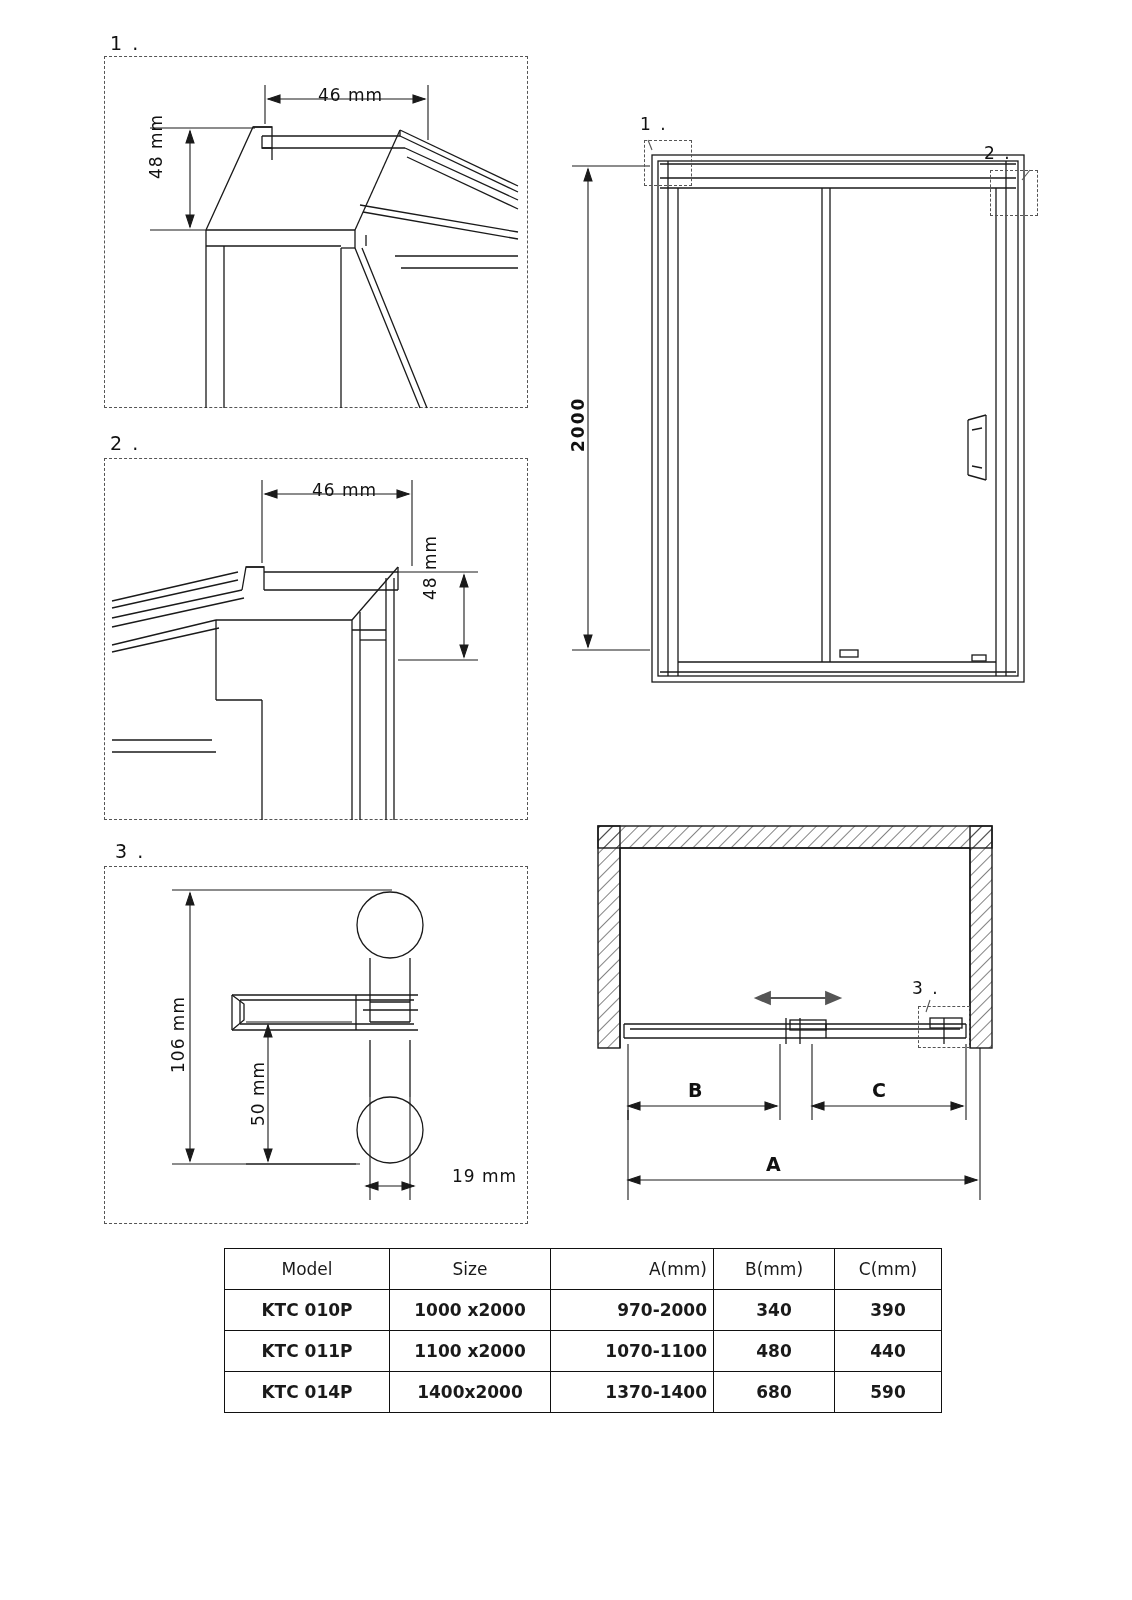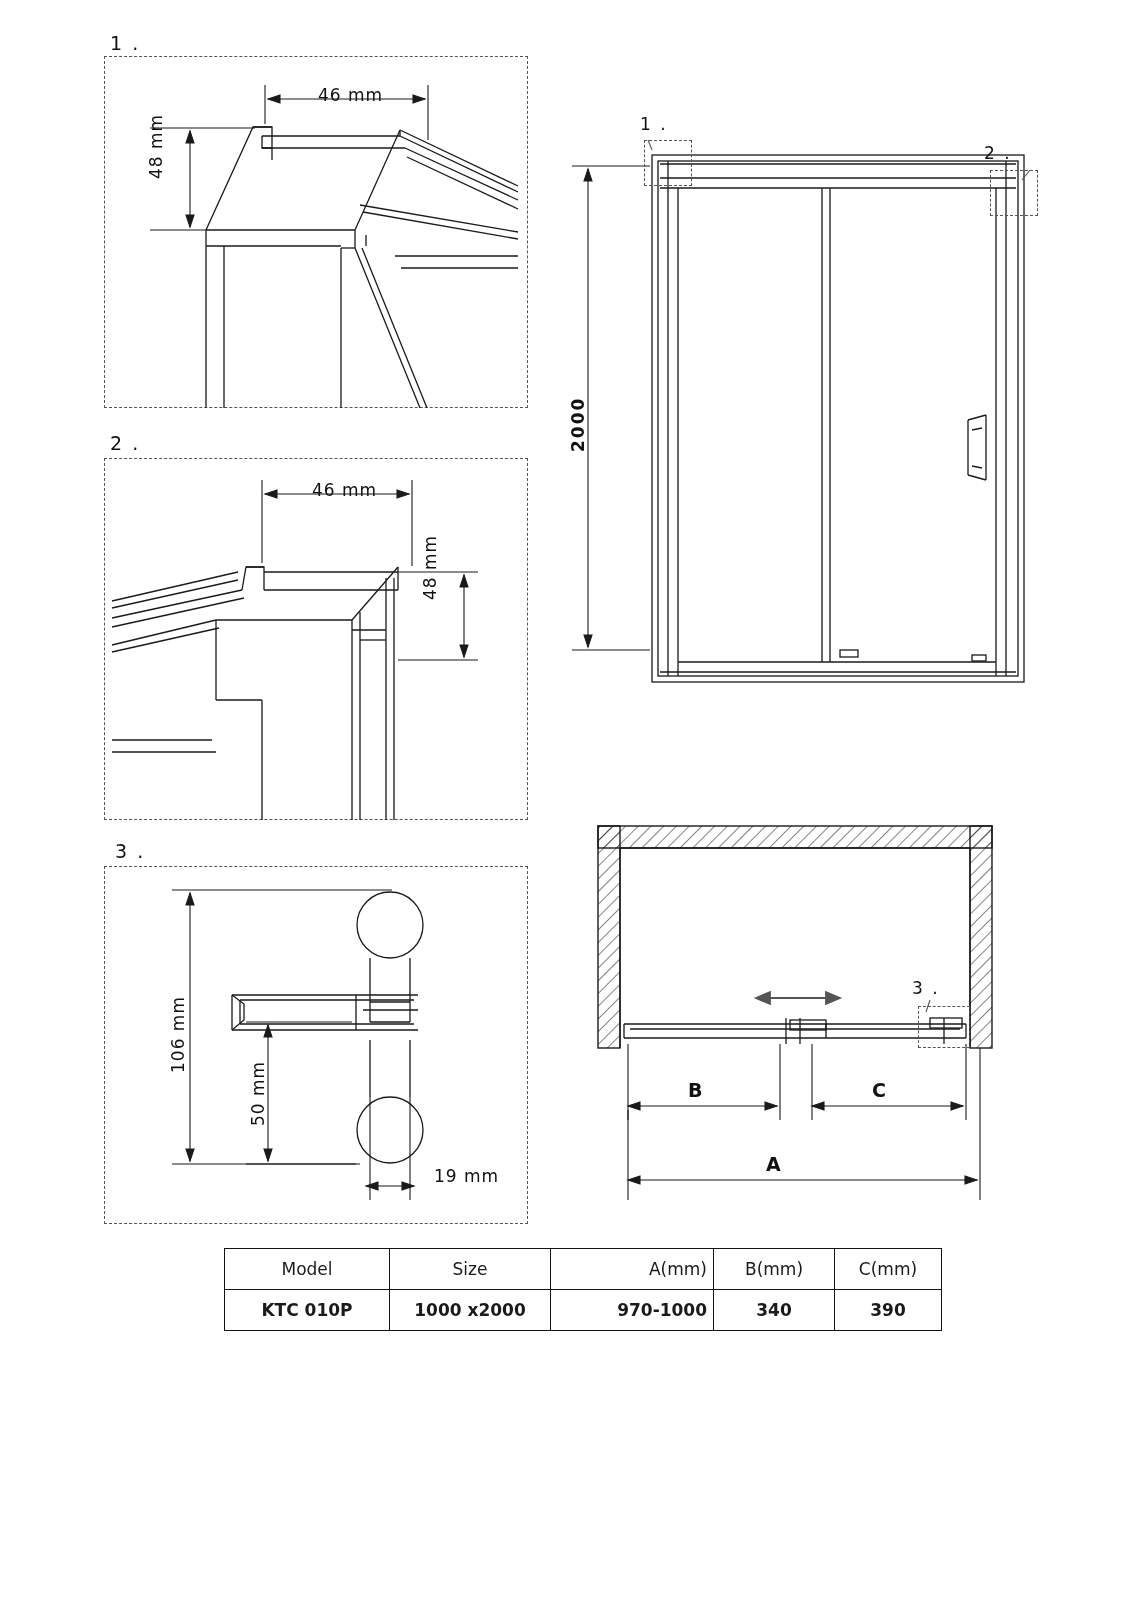--- a/index.html
+++ b/index.html
@@ -178,21 +178,21 @@
     <g stroke="#1a1a1a" fill="none" stroke-width="1.1">
       <path d="M370,1097 L370,1200"></path>
       <path d="M410,1097 L410,1200"></path>
       <path d="M366,1186 L414,1186"></path>
       <path d="M366,1186 L378,1182 L378,1190 Z" fill="#1a1a1a"></path>
       <path d="M414,1186 L402,1182 L402,1190 Z" fill="#1a1a1a"></path>
     </g>
   </svg>
   <div class="dim-text" style="left:168px;top:1073px;transform:rotate(-90deg);transform-origin:left top;">106 mm</div>
   <div class="dim-text" style="left:248px;top:1126px;transform:rotate(-90deg);transform-origin:left top;">50 mm</div>
-  <div class="dim-text" style="left:434px;top:1166px;">19 mm</div>
+  <div class="dim-text" style="left:452px;top:1166px;">19 mm</div>
 
   <svg width="1132" height="1600">
     <g stroke="#1a1a1a" fill="none" stroke-width="1.3">
 
       <rect x="652" y="155" width="372" height="527"></rect>
       <rect x="658" y="161" width="360" height="515"></rect>
 
       <path d="M660,164 L1016,164"></path>
       <path d="M660,178 L1016,178"></path>
       <path d="M660,188 L1016,188"></path>
@@ -316,20 +316,34 @@
       <tr class="head">
         <td class="model">Model</td>
         <td class="size">Size</td>
         <td class="acol">A(mm)</td>
         <td class="bcol">B(mm)</td>
         <td class="ccol">C(mm)</td>
       </tr>
       <tr class="body">
         <td class="model">KTC 010P</td>
         <td class="size">1000 x2000</td>
-        <td class="acol">970-1000</td>
+        <td class="acol">970-2000</td>
         <td class="bcol">340</td>
         <td class="ccol">390</td>
       </tr>
+      <tr class="body">
+        <td class="model">KTC 011P</td>
+        <td class="size">1100 x2000</td>
+        <td class="acol">1070-1100</td>
+        <td class="bcol">480</td>
+        <td class="ccol">440</td>
+      </tr>
+      <tr class="body">
+        <td class="model">KTC 014P</td>
+        <td class="size">1400x2000</td>
+        <td class="acol">1370-1400</td>
+        <td class="bcol">680</td>
+        <td class="ccol">590</td>
+      </tr>
     </tbody>
   </table>
 
 </div>
 
 </body></html>

